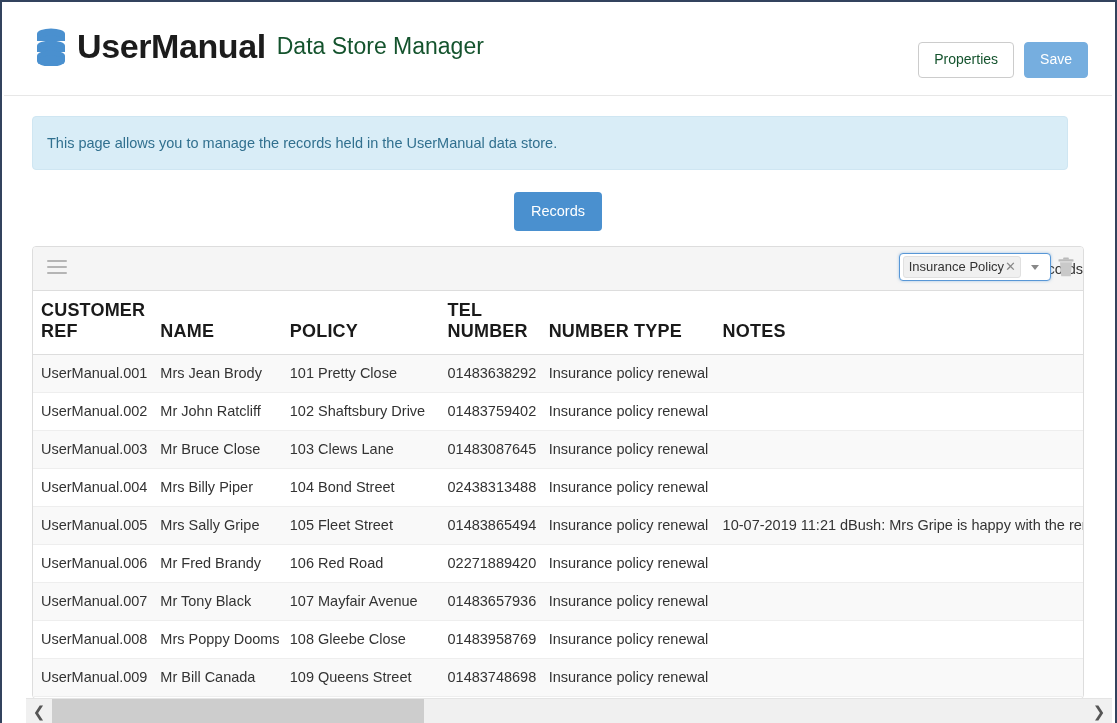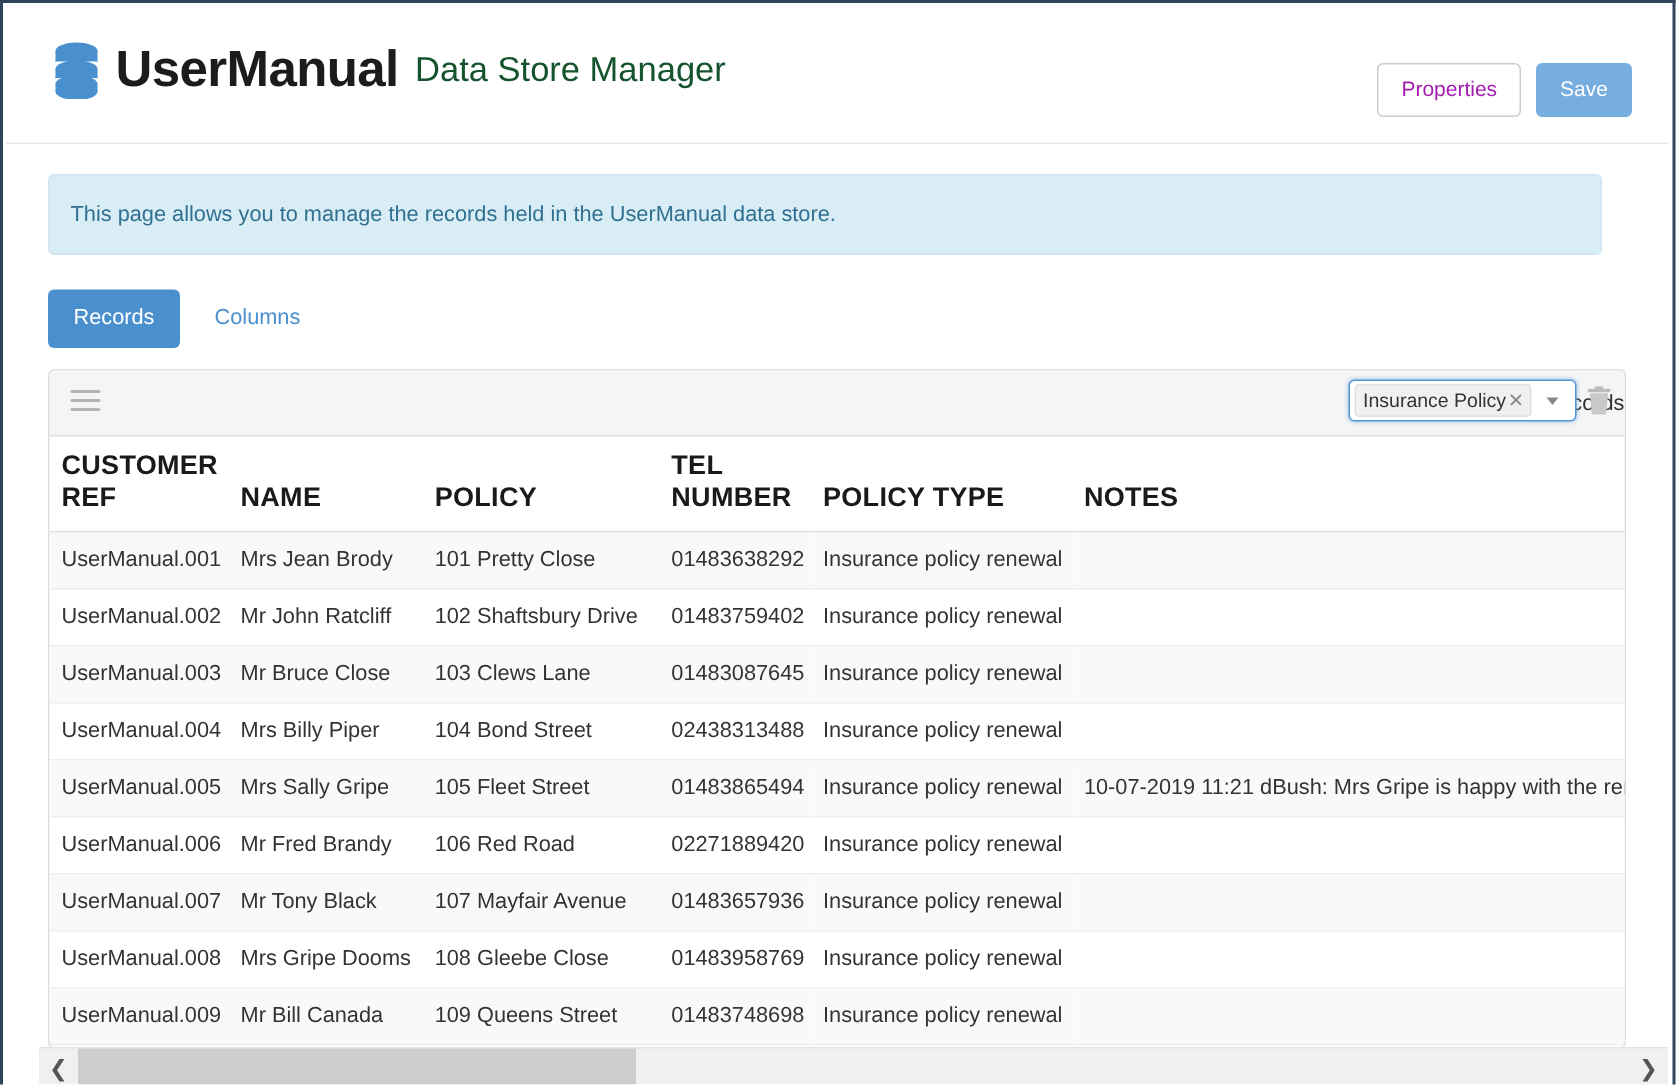--- a/index.html
+++ b/index.html
@@ -67,21 +67,21 @@
     font-family: "Liberation Sans", sans-serif;
     font-size: 14px;
     padding: 8px 15px 9px;
     border-radius: 4px;
     cursor: pointer;
     line-height: 17px;
   }
   .btn-default {
     background: #ffffff;
     border: 1px solid #cccccc;
-    color: #a21caf;
+    color: #14532d;
   }
   .btn-primary {
     background: #76aedf;
     border: 1px solid #76aedf;
     color: #ffffff;
   }
 
   
   .info-banner {
     margin: 20px 44px 0 28px;
@@ -94,20 +94,21 @@
     line-height: 20px;
   }
 
   
   .tabs {
     margin: 22px 28px 0 28px;
     display: flex;
     align-items: center;
     gap: 6px;
     height: 40px;
+    flex-direction: column;
   }
   .tab {
     font-size: 14.5px;
     padding: 11px 17px;
     border-radius: 4px;
     cursor: pointer;
     line-height: 17px;
   }
   .tab-active {
     background: #4a90cf;
@@ -340,21 +341,21 @@
       </div>
 
       <div class="table-scroll">
         <table class="records">
           <thead>
             <tr>
               <th class="c-ref">CUSTOMER REF</th>
               <th class="c-name">NAME</th>
               <th class="c-addr">POLICY</th>
               <th class="c-tel">TEL NUMBER</th>
-              <th class="c-policy">POLICY TYPE</th>
+              <th class="c-policy">NUMBER TYPE</th>
               <th class="c-notes">NOTES</th>
             </tr>
           </thead>
           <tbody>
             <tr>
               <td class="c-ref">UserManual.001</td>
               <td class="c-name">Mrs Jean Brody</td>
               <td class="c-addr">101 Pretty Close</td>
               <td class="c-tel">01483638292</td>
               <td class="c-policy">Insurance policy renewal</td>
@@ -403,21 +404,21 @@
             <tr>
               <td class="c-ref">UserManual.007</td>
               <td class="c-name">Mr Tony Black</td>
               <td class="c-addr">107 Mayfair Avenue</td>
               <td class="c-tel">01483657936</td>
               <td class="c-policy">Insurance policy renewal</td>
               <td class="c-notes"></td>
             </tr>
             <tr>
               <td class="c-ref">UserManual.008</td>
-              <td class="c-name">Mrs Gripe Dooms</td>
+              <td class="c-name">Mrs Poppy Dooms</td>
               <td class="c-addr">108 Gleebe Close</td>
               <td class="c-tel">01483958769</td>
               <td class="c-policy">Insurance policy renewal</td>
               <td class="c-notes"></td>
             </tr>
             <tr>
               <td class="c-ref">UserManual.009</td>
               <td class="c-name">Mr Bill Canada</td>
               <td class="c-addr">109 Queens Street</td>
               <td class="c-tel">01483748698</td>

